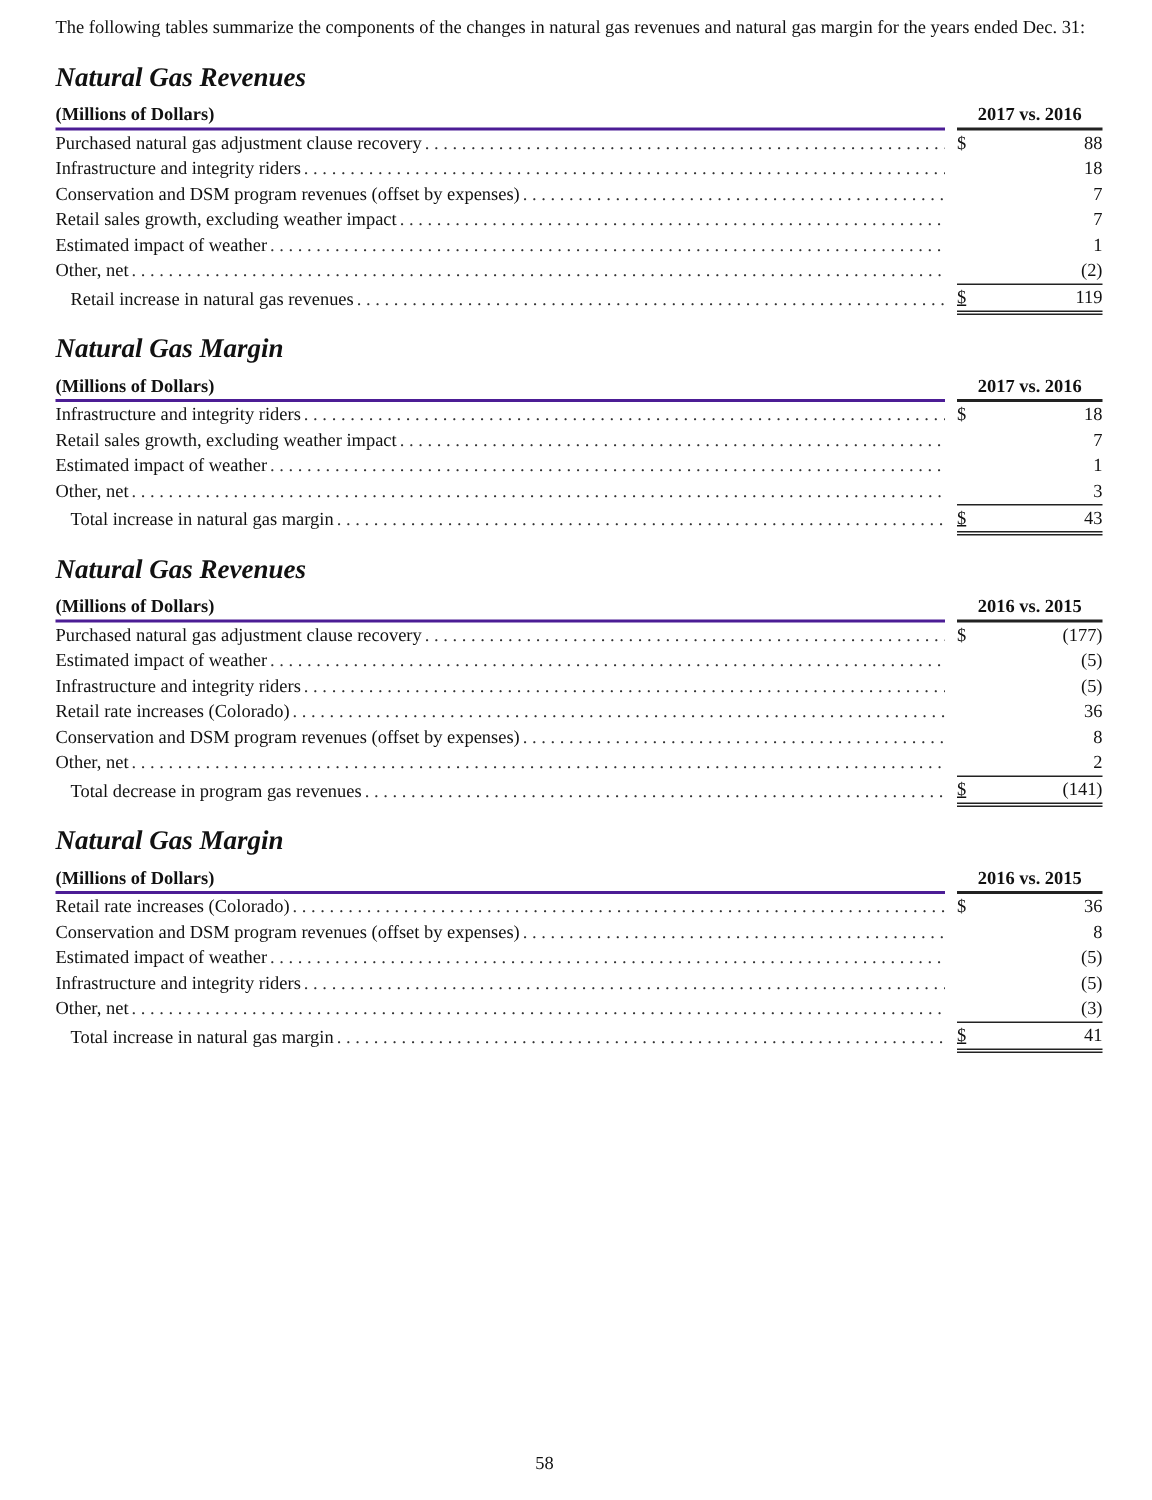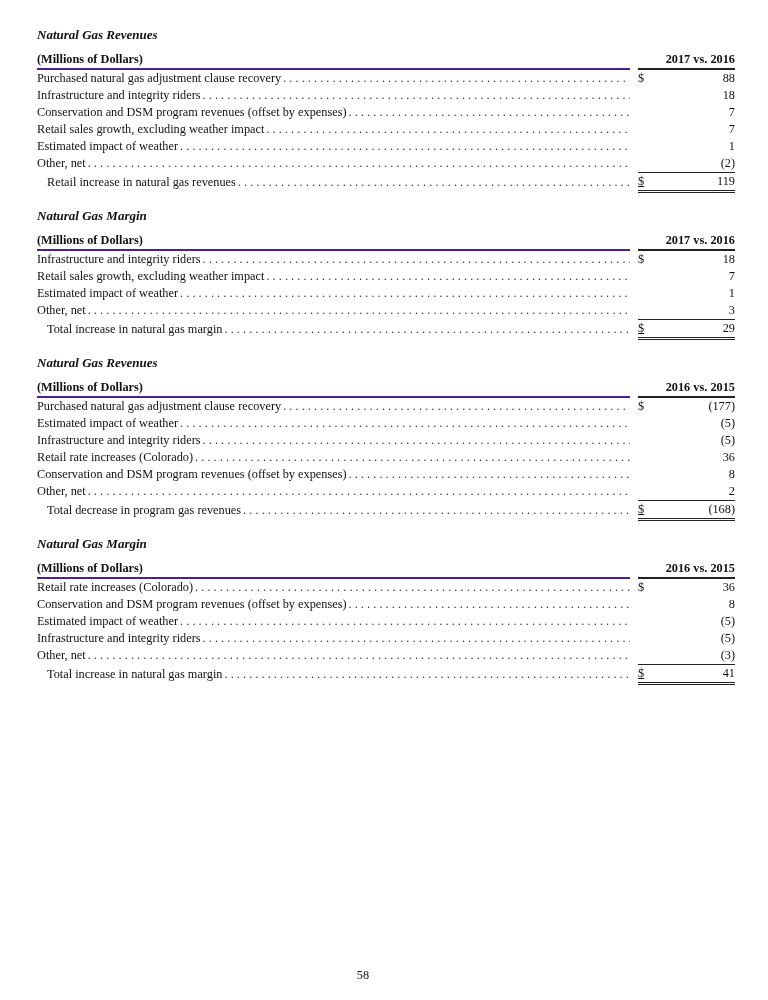--- a/index.html
+++ b/index.html
@@ -4,37 +4,37 @@
   <style>
     html, body { margin: 0; padding: 0; background: #ffffff; }
     body {
       width: 768px; height: 1000px; position: relative; overflow: hidden;
       font-family: "Liberation Serif", "DejaVu Serif", serif;
       color: #111111;
     }
     .page { position: absolute; left: 37px; top: 10px; width: 698px; }
     .intro { font-size: 12.3px; line-height: 17px; margin: 0; }
     .section-title {
-      font-style: italic; font-weight: bold; font-size: 13px;
+      font-style: italic; font-weight: bold; font-size: 18px;
       margin: 0; height: 17px; line-height: 17px;
     }
     table.fin {
       width: 698px; border-collapse: collapse; table-layout: fixed;
     }
     table.fin col.c-label { width: 593px; }
     table.fin col.c-gap { width: 8px; }
     table.fin col.c-dollar { width: 20px; }
     table.fin col.c-val { width: 77px; }
     table.fin td, table.fin th { padding: 0; height: 17px; line-height: 17px; font-size: 12.3px; white-space: nowrap; }
     th.hdr-label {
       font-size: 9px; font-weight: bold; text-align: left;
       border-bottom: 2px solid #4c1d95; height: 16px; line-height: 16px;
     }
     th.hdr-period {
-      font-size: 9px; font-weight: bold; text-align: right;
+      font-size: 9px; font-weight: bold; text-align: center;
       border-bottom: 2px solid #222; height: 16px; line-height: 16px;
     }
     th.hdr-gap { border-bottom: none; }
     td.label { overflow: hidden; position: relative; }
     td.label .dots-wrap { display: flex; align-items: baseline; width: 100%; text-align: center; }
     td.label .txt { flex: 0 0 auto; padding-right: 2px; }
     td.label .dots {
       flex: 1 1 auto; overflow: hidden; white-space: nowrap;
       letter-spacing: 3.1px; color: #333;
     }
@@ -48,20 +48,21 @@
     tr.total td.dollar { text-decoration: underline; }
     .page-num {
       position: absolute; top: 968px; left: 0; width: 726px; text-align: center;
       font-size: 12.3px;
     }
   </style>
 </head>
 <body>
 
 <div class="page">
+  <p class="intro">The following tables summarize the components of the changes in natural gas revenues and natural gas margin for the years ended Dec. 31:</p>
   <div style="height:16px"></div>
 
   <h3 class="section-title">Natural Gas Revenues</h3>
   <div style="height:8px"></div>
   <table class="fin">
     <colgroup>
         <col class="c-label">
         <col class="c-gap">
         <col class="c-dollar">
         <col class="c-val">
@@ -219,21 +220,21 @@
       </tr>
       <tr class="total">
         <td class="label indent">
             <div class="dots-wrap">
               <span class="txt">Total increase in natural gas margin</span>
               <span class="dots">..................................................................................................................................................................................................................</span>
             </div>
           </td>
         <td style="border:none"></td>
         <td class="dollar">$</td>
-        <td class="val">29</td>
+        <td class="val">43</td>
       </tr>
     </tbody>
   </table>
 
   <div style="height:14px"></div>
 
   <h3 class="section-title">Natural Gas Revenues</h3>
   <div style="height:8px"></div>
   <table class="fin">
     <colgroup>
@@ -318,21 +319,21 @@
       </tr>
       <tr class="total">
         <td class="label indent">
             <div class="dots-wrap">
               <span class="txt">Total decrease in program gas revenues</span>
               <span class="dots">..................................................................................................................................................................................................................</span>
             </div>
           </td>
         <td style="border:none"></td>
         <td class="dollar">$</td>
-        <td class="val">(168)</td>
+        <td class="val">(141)</td>
       </tr>
     </tbody>
   </table>
 
   <div style="height:14px"></div>
 
   <h3 class="section-title">Natural Gas Margin</h3>
   <div style="height:8px"></div>
   <table class="fin">
     <colgroup>

